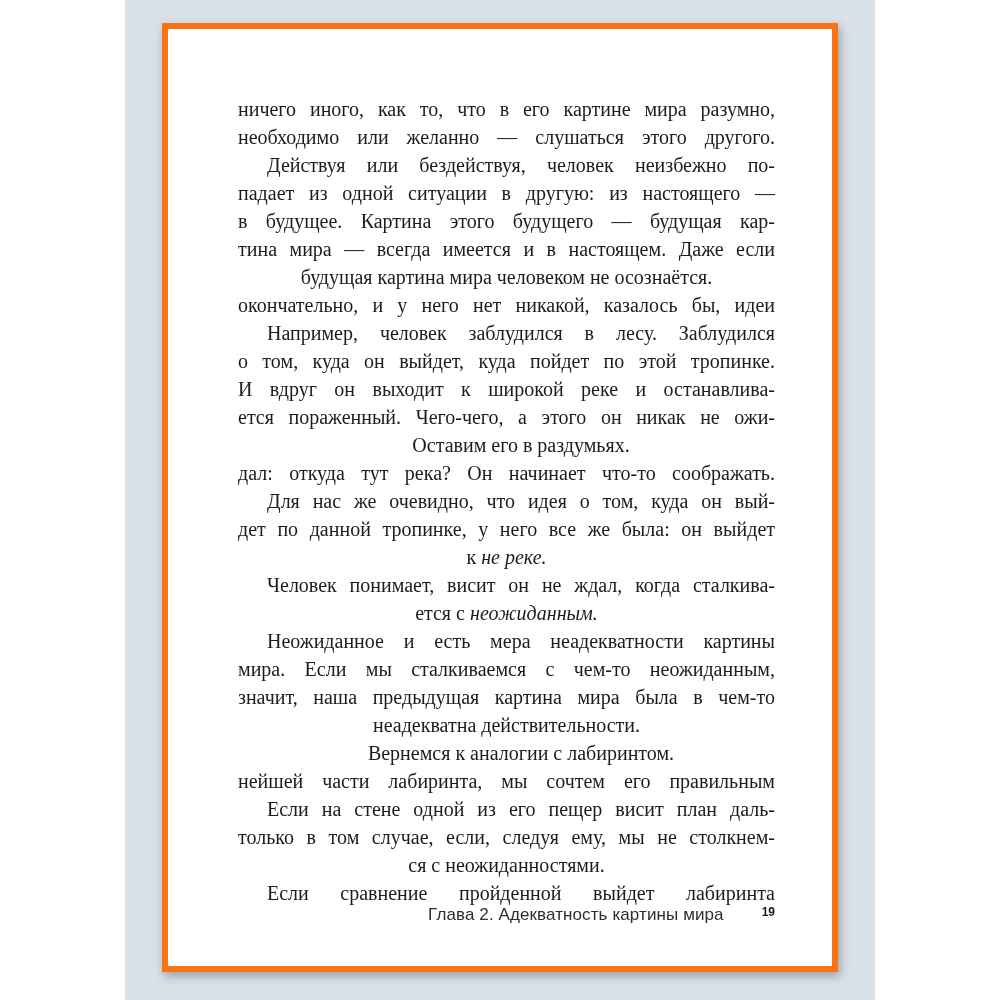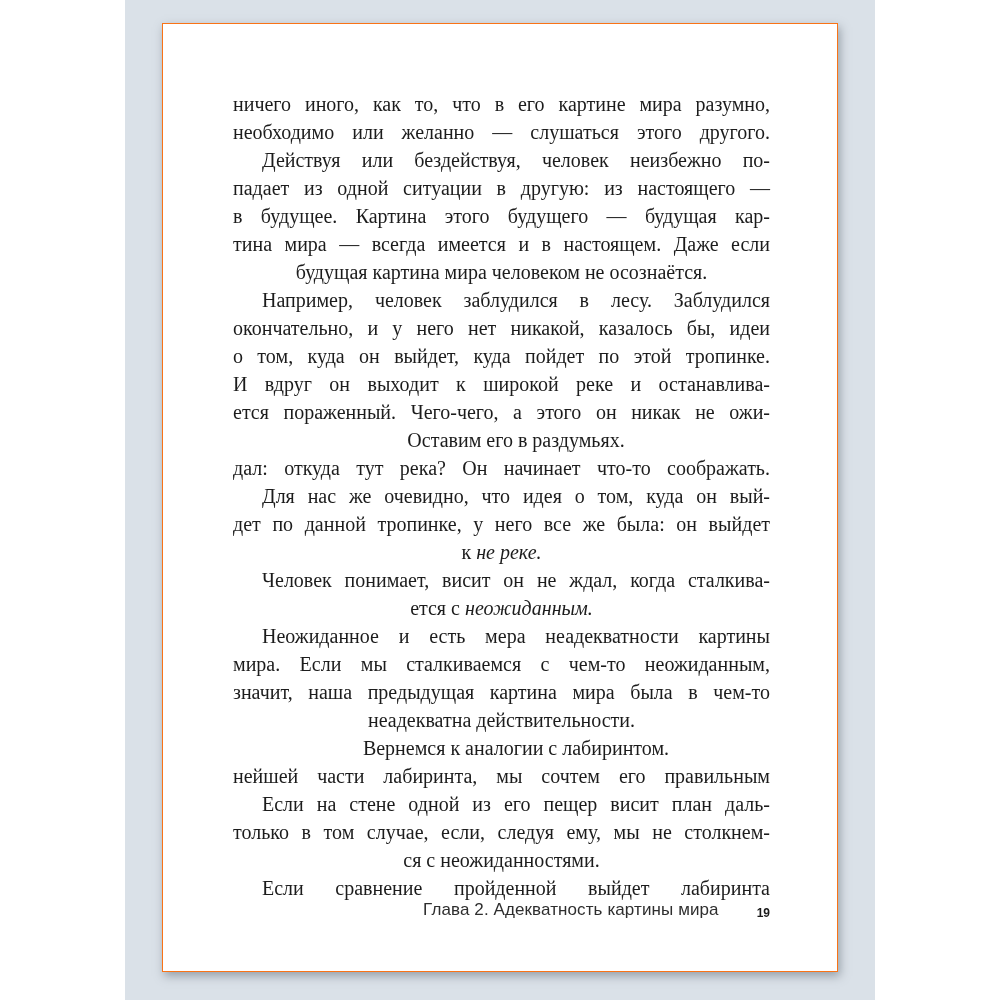--- a/index.html
+++ b/index.html
@@ -25,21 +25,21 @@
     background: #dae1e8;
   }
   .page {
     position: absolute;
     left: 162px;
     top: 23px;
     width: 676px;
     height: 949px;
     background: #ffffff;
     box-sizing: border-box;
-    border: 1px solid #f97316;
+    border: 6px solid #f97316;
     box-shadow: 2px 4px 9px rgba(85, 95, 105, 0.5);
   }
   .textblock {
     position: absolute;
     left: 70px;
     top: 66px;
     width: 537px;
     font-family: "Liberation Serif", "DejaVu Serif", serif;
     color: #1c1c1c;
   }
@@ -60,21 +60,21 @@
   .line .i {
     font-style: italic;
   }
   .footer {
     position: absolute;
     left: 70px;
     top: 876px;
     width: 537px;
     display: flex;
     justify-content: flex-end;
-    align-items: flex-end;
+    align-items: flex-start;
     font-family: "Liberation Sans", "DejaVu Sans", sans-serif;
   }
   .footer .chapter {
     font-size: 17px;
     color: #2e2e2e;
     letter-spacing: 0.1px;
   }
   .footer .num {
     font-size: 12px;
     font-weight: 700;
@@ -89,22 +89,22 @@
   <div class="band"></div>
   <div class="page">
     <div class="textblock">
         <div class="line j"><span>ничего иного, как то, что в его картине мира разумно,</span></div>
         <div class="line j"><span>необходимо или желанно — слушаться этого другого.</span></div>
         <div class="line j ind"><span>Действуя или бездействуя, человек неизбежно по-</span></div>
         <div class="line j"><span>падает из одной ситуации в другую: из настоящего —</span></div>
         <div class="line j"><span>в будущее. Картина этого будущего — будущая кар-</span></div>
         <div class="line j"><span>тина мира — всегда имеется и в настоящем. Даже если</span></div>
         <div class="line"><span>будущая картина мира человеком не осознаётся.</span></div>
+        <div class="line j"><span>окончательно, и у него нет никакой, казалось бы, идеи</span></div>
         <div class="line j ind"><span>Например, человек заблудился в лесу. Заблудился</span></div>
-        <div class="line j"><span>окончательно, и у него нет никакой, казалось бы, идеи</span></div>
         <div class="line j"><span>о том, куда он выйдет, куда пойдет по этой тропинке.</span></div>
         <div class="line j"><span>И вдруг он выходит к широкой реке и останавлива-</span></div>
         <div class="line j"><span>ется пораженный. Чего-чего, а этого он никак не ожи-</span></div>
         <div class="line ind"><span>Оставим его в раздумьях.</span></div>
         <div class="line j"><span>дал: откуда тут река? Он начинает что-то соображать.</span></div>
         <div class="line j ind"><span>Для нас же очевидно, что идея о том, куда он вый-</span></div>
         <div class="line j"><span>дет по данной тропинке, у него все же была: он выйдет</span></div>
         <div class="line"><span>к </span><span class="i">не реке.</span></div>
         <div class="line j ind"><span>Человек понимает, висит он не ждал, когда сталкива-</span></div>
         <div class="line"><span>ется с </span><span class="i">неожиданным.</span></div>

